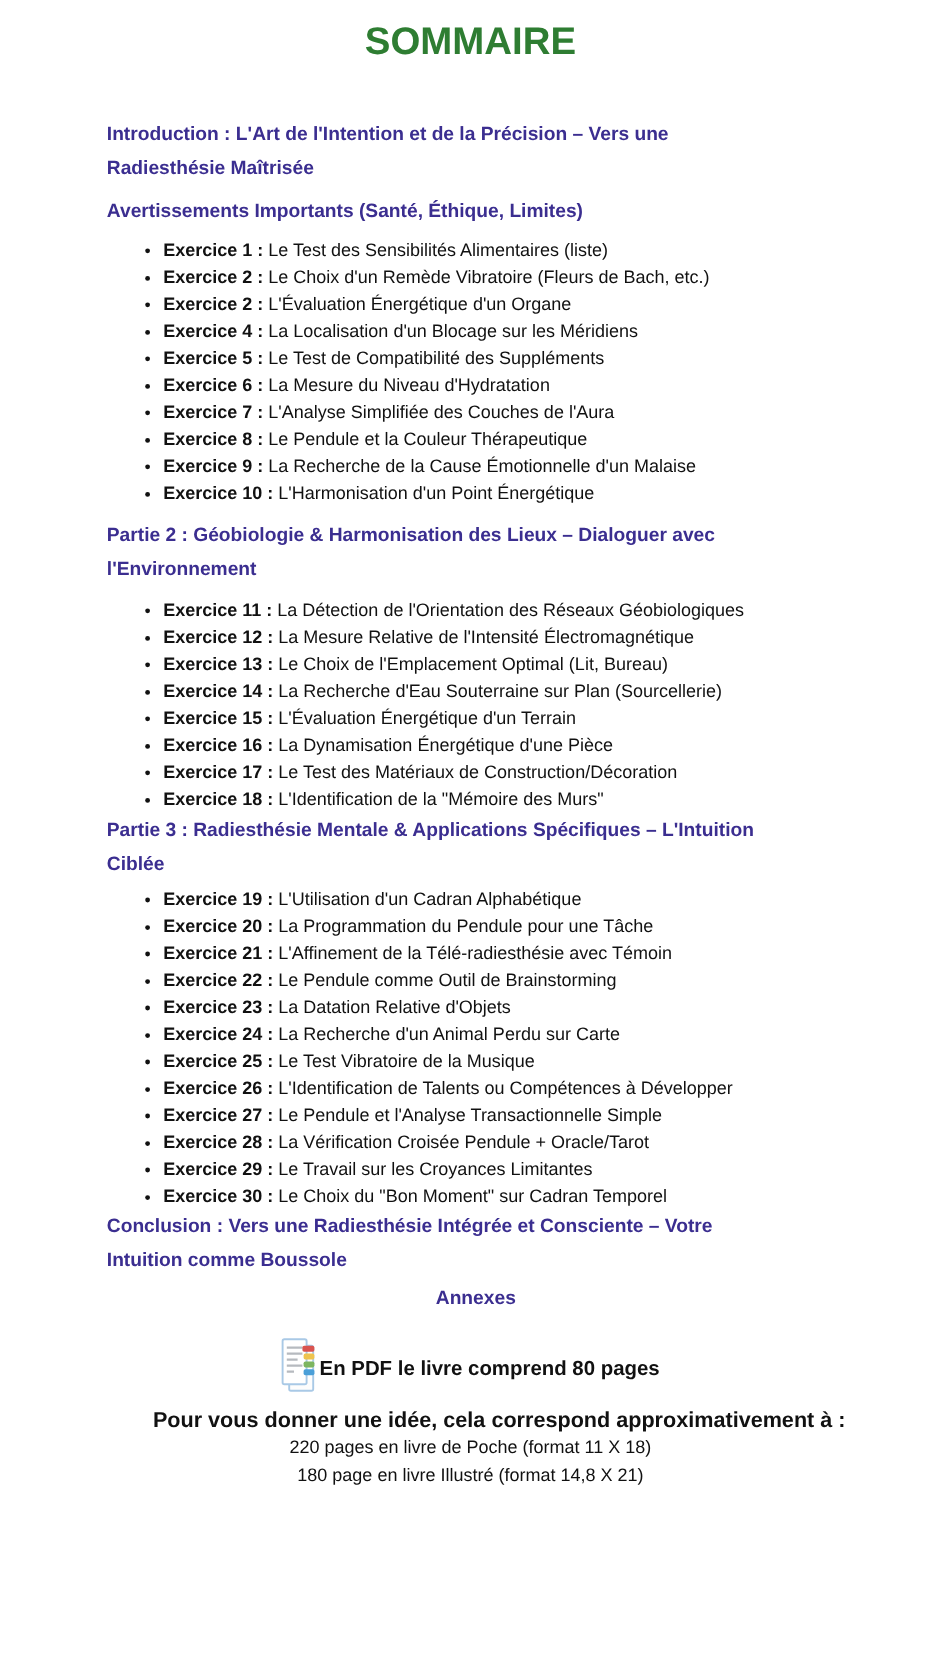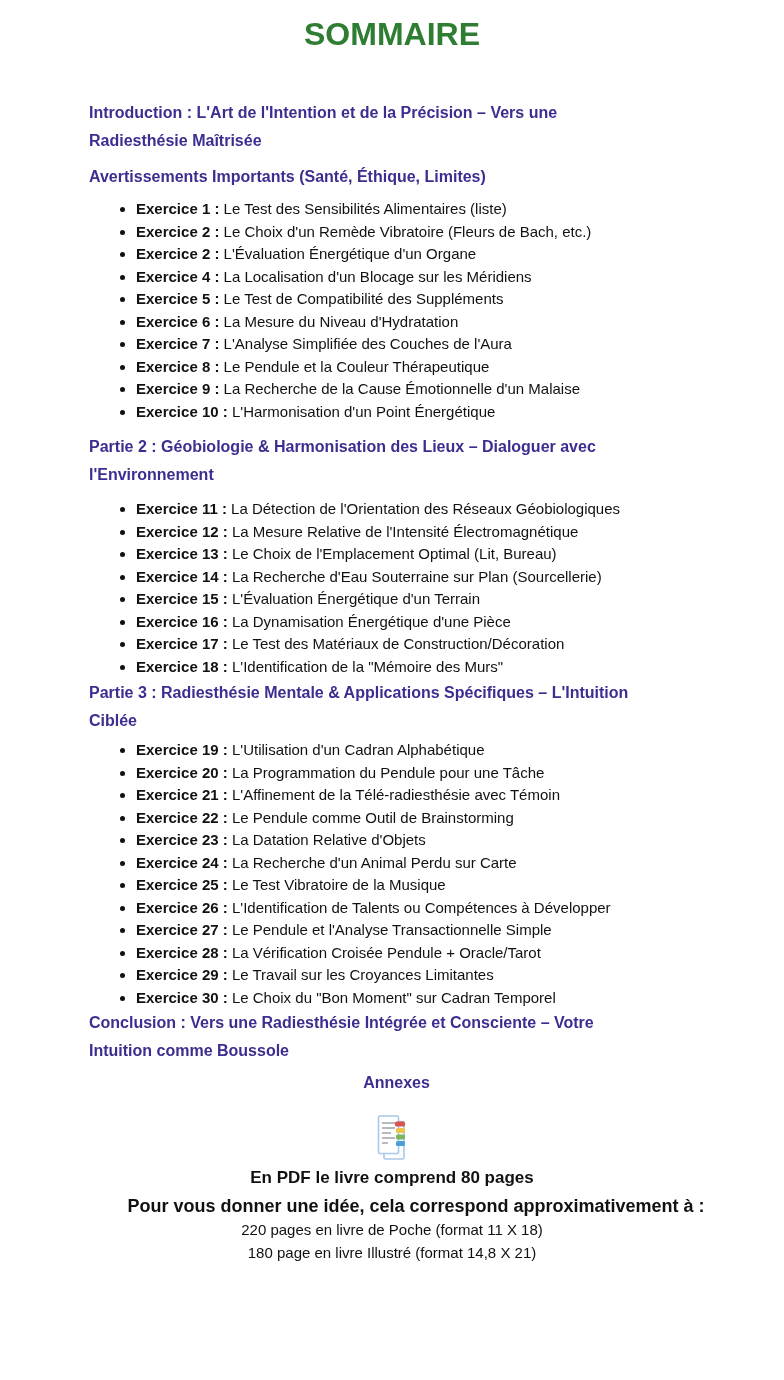--- a/index.html
+++ b/index.html
@@ -62,21 +62,20 @@
   .footer {
     width: 784px;
     text-align: center;
   }
   .pdf-row {
     margin-top: 18px;
     display: flex;
     justify-content: center;
     align-items: center;
     gap: 2px;
-    flex-direction: column;
   }
   .pdf-row .pdf-bold {
     font-weight: bold;
     font-size: 17px;
     line-height: 22px;
   }
   .footer .approx-line {
     margin-top: 5px;
     font-weight: bold;
     font-size: 18px;

